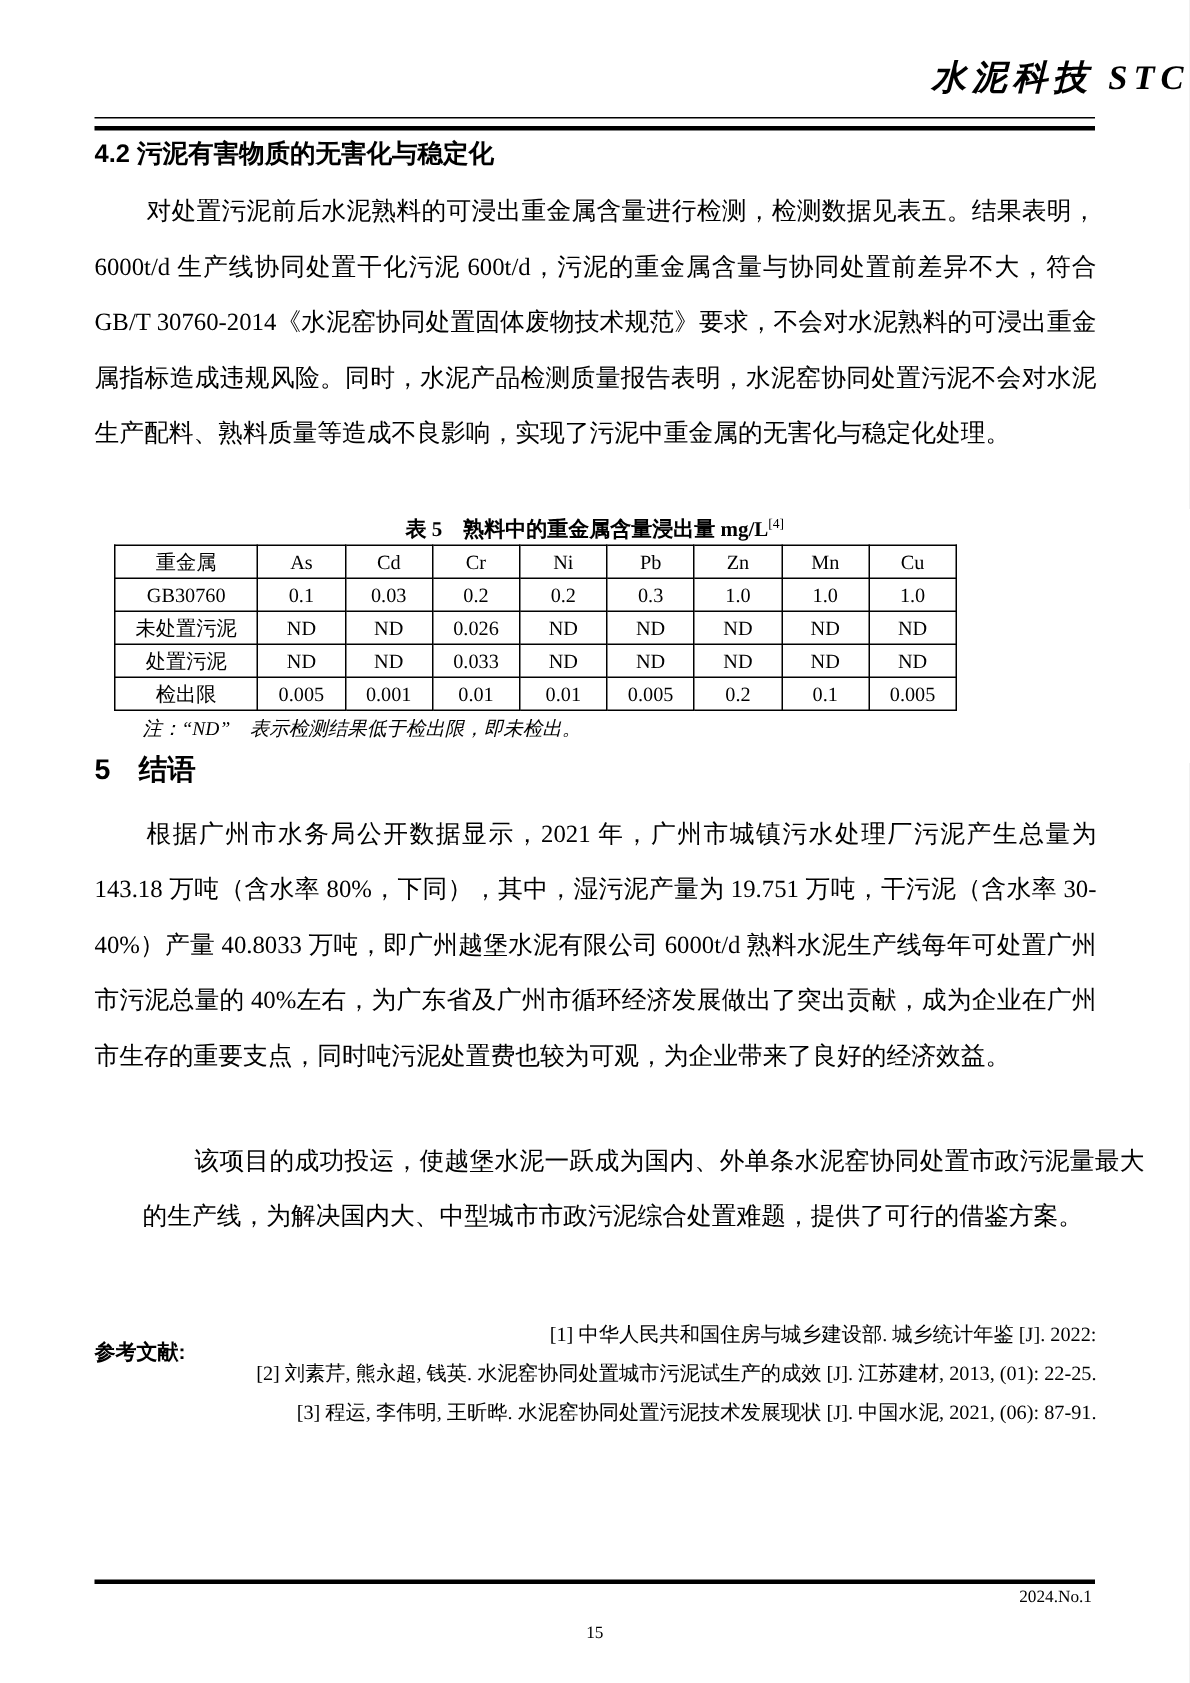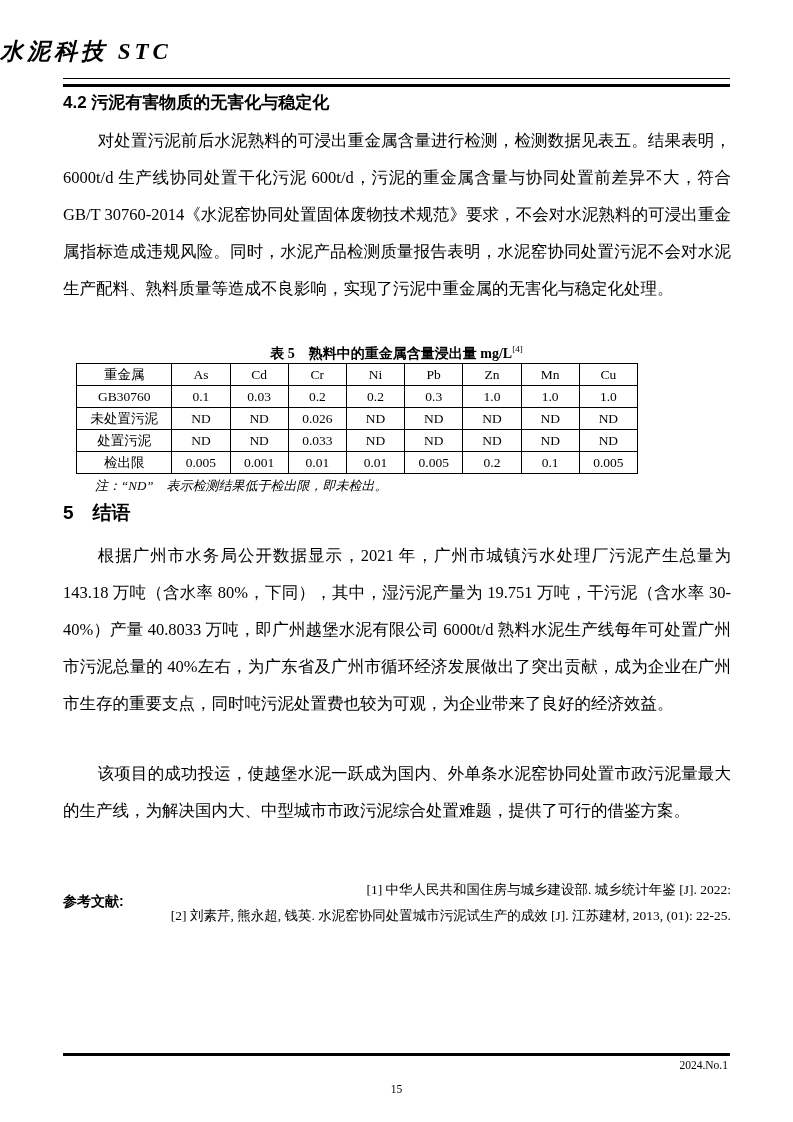--- a/index.html
+++ b/index.html
@@ -10,21 +10,21 @@
     margin:0 auto;
     font-family:"Liberation Serif","DejaVu Serif",serif;
     color:#000;
     overflow:hidden;
   }
   .abs{position:absolute;}
 
   
   .journal-header{
     top:36px;left:0;width:793px;
-    text-align:left;
+    text-align:right;
     font-size:23px;
     font-style:italic;
     font-weight:bold;
     letter-spacing:4px;
   }
   .rule-thin{top:78px;left:63px;width:667px;height:0;border-top:1.5px solid #000;}
   .rule-thick{top:84px;left:63px;width:667px;height:0;border-top:3px solid #000;}
 
   
   .heading-42{
@@ -40,21 +40,21 @@
 
   
   .body-para{
     left:63px;width:668px;
     font-size:16.5px;line-height:37px;
     text-align:justify;text-justify:inter-ideograph;
     text-indent:2.1em;
   }
   .para-42{top:122px;}
   .para-51{top:537px;}
-  .para-52{top:755px;}
+  .para-52{top:755px;margin-left:32px;}
 
   
   .table-caption{
     top:344px;left:63px;width:667px;
     text-align:center;font-weight:bold;font-size:14px;
   }
   .table-caption sup{font-size:9px;font-weight:normal;}
   .table-wrap{top:363px;left:76px;width:667px;display:flex;justify-content:flex-start;}
   table.leachate{
     border-collapse:collapse;
@@ -189,20 +189,21 @@
   <div class="abs table-note">注：“ND”　表示检测结果低于检出限，即未检出。</div>
 
   <div class="abs heading-5">5　结语</div>
   <div class="abs body-para para-51">根据广州市水务局公开数据显示，2021 年，广州市城镇污水处理厂污泥产生总量为 143.18 万吨（含水率 80%，下同），其中，湿污泥产量为 19.751 万吨，干污泥（含水率 30-40%）产量 40.8033 万吨，即广州越堡水泥有限公司 6000t/d 熟料水泥生产线每年可处置广州市污泥总量的 40%左右，为广东省及广州市循环经济发展做出了突出贡献，成为企业在广州市生存的重要支点，同时吨污泥处置费也较为可观，为企业带来了良好的经济效益。</div>
   <div class="abs body-para para-52">该项目的成功投运，使越堡水泥一跃成为国内、外单条水泥窑协同处置市政污泥量最大的生产线，为解决国内大、中型城市市政污泥综合处置难题，提供了可行的借鉴方案。</div>
 
   <div class="abs refs-heading">参考文献:</div>
   <div class="abs refs-list">
       <div class="ref-item">[1]  中华人民共和国住房与城乡建设部. 城乡统计年鉴 [J]. 2022:</div>
       <div class="ref-item">[2]  刘素芹, 熊永超, 钱英. 水泥窑协同处置城市污泥试生产的成效 [J]. 江苏建材, 2013, (01): 22-25.</div>
+      <div class="ref-item">[3]  程运, 李伟明, 王昕晔. 水泥窑协同处置污泥技术发展现状 [J]. 中国水泥, 2021, (06): 87-91.</div>
     </div>
 
   <div class="abs footer-rule"></div>
   <div class="abs footer-bar">
     <div class="footer-page">15</div>
     <div class="footer-issue">2024.No.1</div>
   </div>
 
 </div>
 

